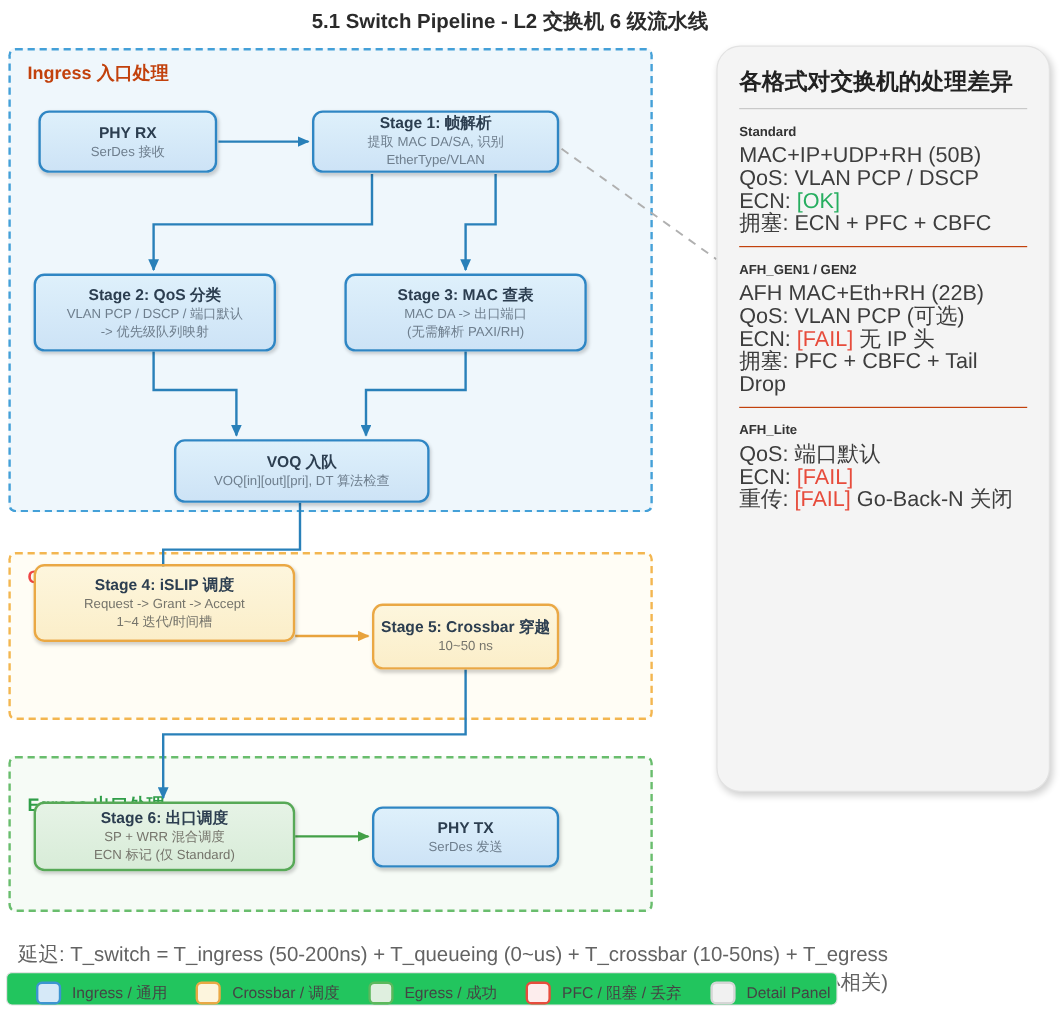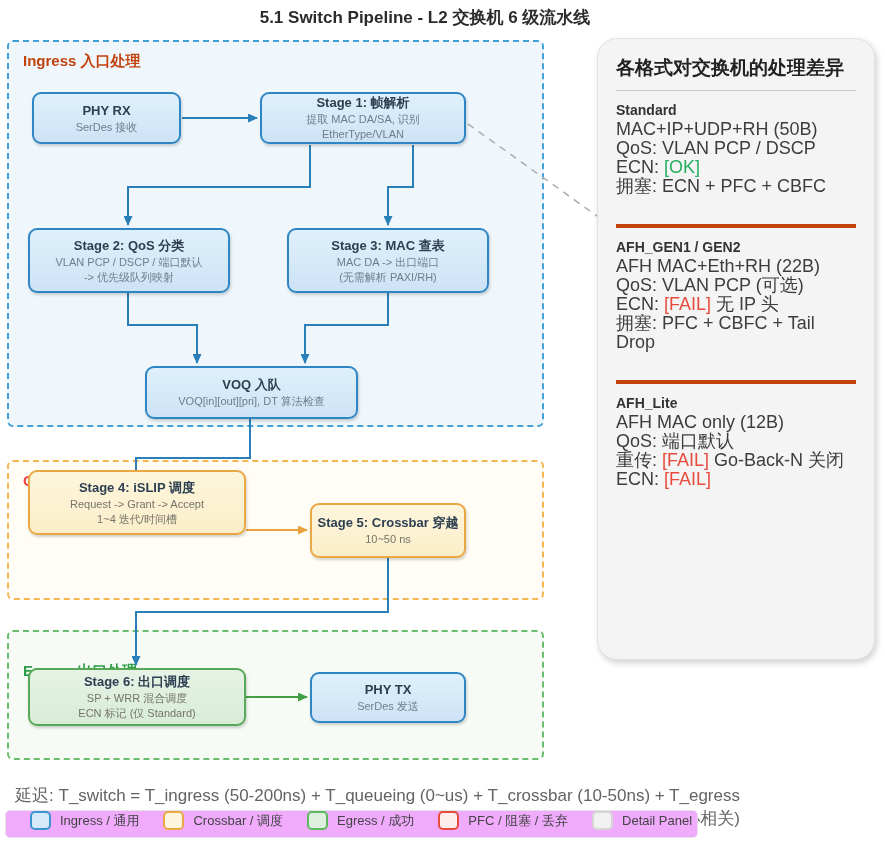--- a/index.html
+++ b/index.html
@@ -33,34 +33,34 @@
 
   
   .wires { position:absolute; left:0; top:0; width:885px; height:843px; pointer-events:none; }
 
   
   .panel { position:absolute; left:597px; top:38px; width:278px; height:622px;
     background:#f4f4f4; border:1px solid #e2e2e2; border-radius:20px;
     box-shadow:2px 3px 6px rgba(0,0,0,0.18); padding:16px 18px; }
   .panel-title { font-size:19px; font-weight:bold; color:#222;
     border-bottom:1px solid #c9c9c9; padding-bottom:9px; margin-bottom:9px; }
-  .psec-h { font-size:14px; font-weight:bold; color:#333; line-height:20px; }
+  .psec-h { font-size:11px; font-weight:bold; color:#333; line-height:20px; }
   .pline { font-size:18px; color:#3d3d3d; line-height:19px; }
   .pline .ok { color:var(--ok,#27ae60); }
   .pline .fail { color:var(--fail,#e74c3c); }
-  .psec + .psec { border-top:4px solid #c2410c; margin-top:28px; padding-top:9px; }
+  .psec + .psec { border-top:1px solid #c2410c; margin-top:9px; padding-top:9px; }
 
   
   .latency { position:absolute; top:784px; left:0; width:740px; text-align:right;
     font-size:17px; color:#636363; }
 
   
   .legend { position:absolute; left:5px; top:810px; width:693px; height:28px;
-    background:#f0abfc; border:1px solid #e3e3e3; border-radius:5px;
-    display:flex; align-items:flex-start; }
+    background:#22c55e; border:1px solid #e3e3e3; border-radius:5px;
+    display:flex; align-items:flex-end; }
   .lg-item { flex:1; display:flex; align-items:center; gap:9px; padding-left:24px; }
   .lg-label { font-size:13px; color:#444; white-space:nowrap; }
   .sw { width:21px; height:19px; border-radius:5px; border:2px solid; display:inline-block; }
   .sw-blue   { background:#d6e9f8; border-color:#3c95d1; }
   .sw-orange { background:#fdf5dd; border-color:#eaa844; }
   .sw-green  { background:#dfefdf; border-color:#5cb85c; }
   .sw-red    { background:#fdeded; border-color:#e74c3c; }
   .sw-gray   { background:#f1f1f1; border-color:#d6d6d6; }
 </style>
 </head>
@@ -167,24 +167,23 @@
         </div>
         <div class="psec">
           <div class="psec-h">AFH_GEN1 / GEN2</div>
           <div class="pline"><span>AFH MAC+Eth+RH (22B)</span></div>
           <div class="pline"><span>QoS: VLAN PCP (可选)</span></div>
           <div class="pline"><span>ECN: </span><span class="fail">[FAIL]</span><span> 无 IP 头</span></div>
           <div class="pline"><span>拥塞: PFC + CBFC + Tail Drop</span></div>
         </div>
         <div class="psec">
           <div class="psec-h">AFH_Lite</div>
-          <div class="pline"><span>AFH MAC only (12B)</span></div>
           <div class="pline"><span>QoS: 端口默认</span></div>
+          <div class="pline"><span>ECN: </span><span class="fail">[FAIL]</span></div>
           <div class="pline"><span>重传: </span><span class="fail">[FAIL]</span><span> Go-Back-N 关闭</span></div>
-          <div class="pline"><span>ECN: </span><span class="fail">[FAIL]</span></div>
         </div>
       </div>
   </div>
 
   <div class="latency">延迟: T_switch = T_ingress (50-200ns) + T_queueing (0~us) + T_crossbar (10-50ns) + T_egress (帧大小相关)</div>
 
   <div class="legend">
       <div class="lg-item">
         <span class="sw sw-blue"></span>
         <span class="lg-label">Ingress / 通用</span>

